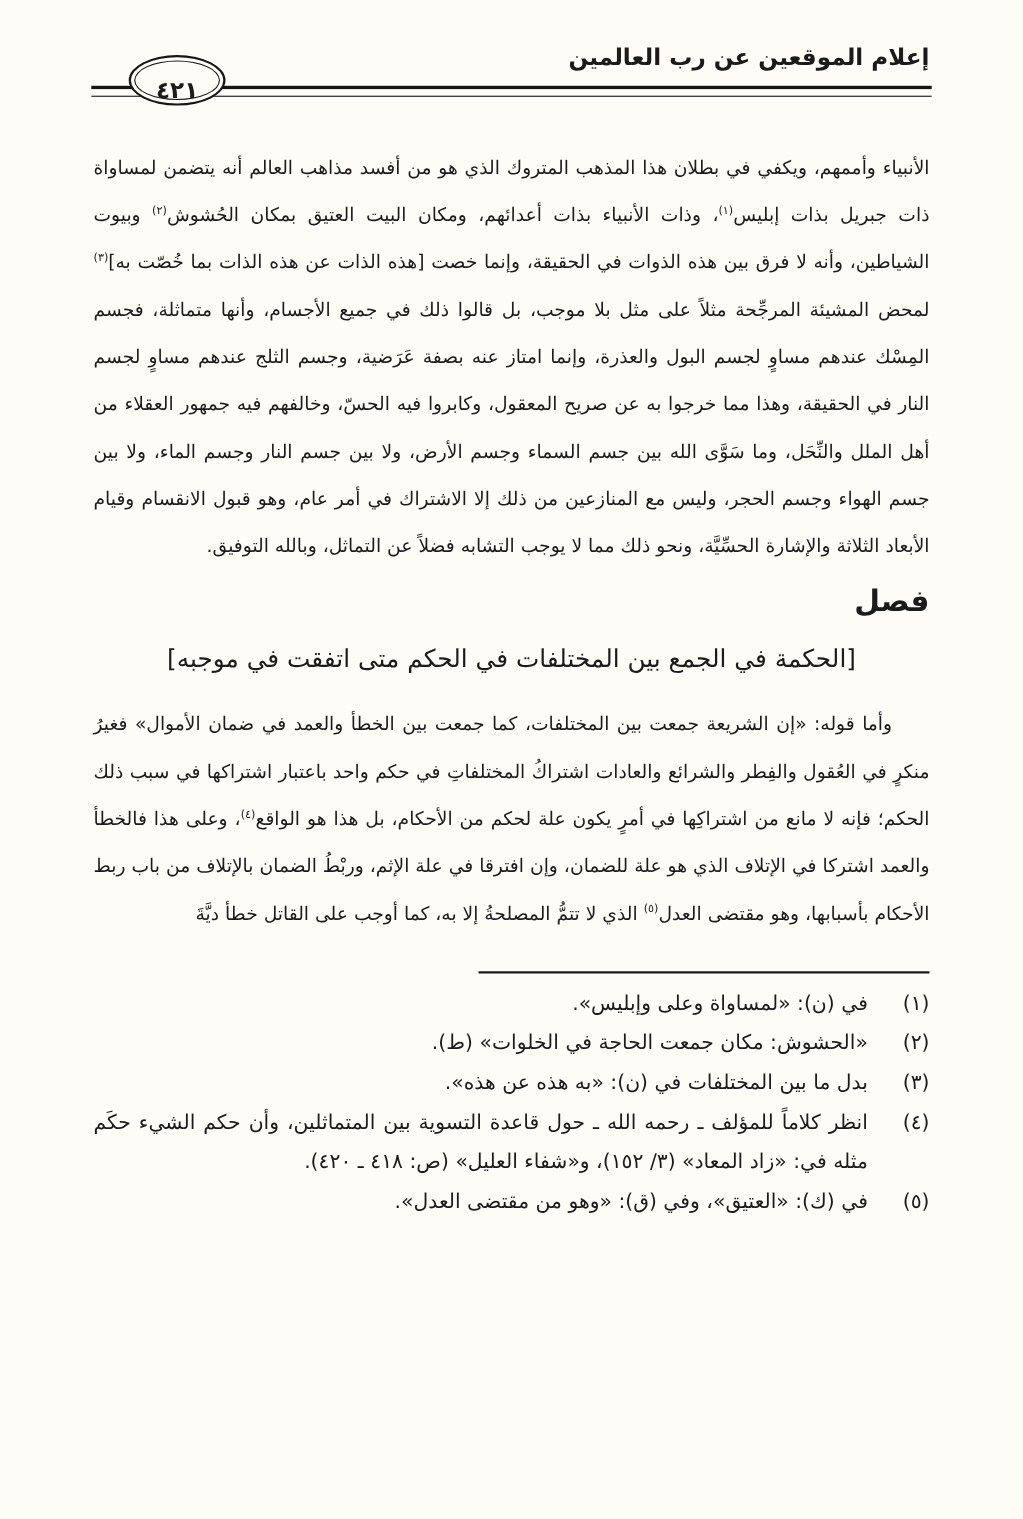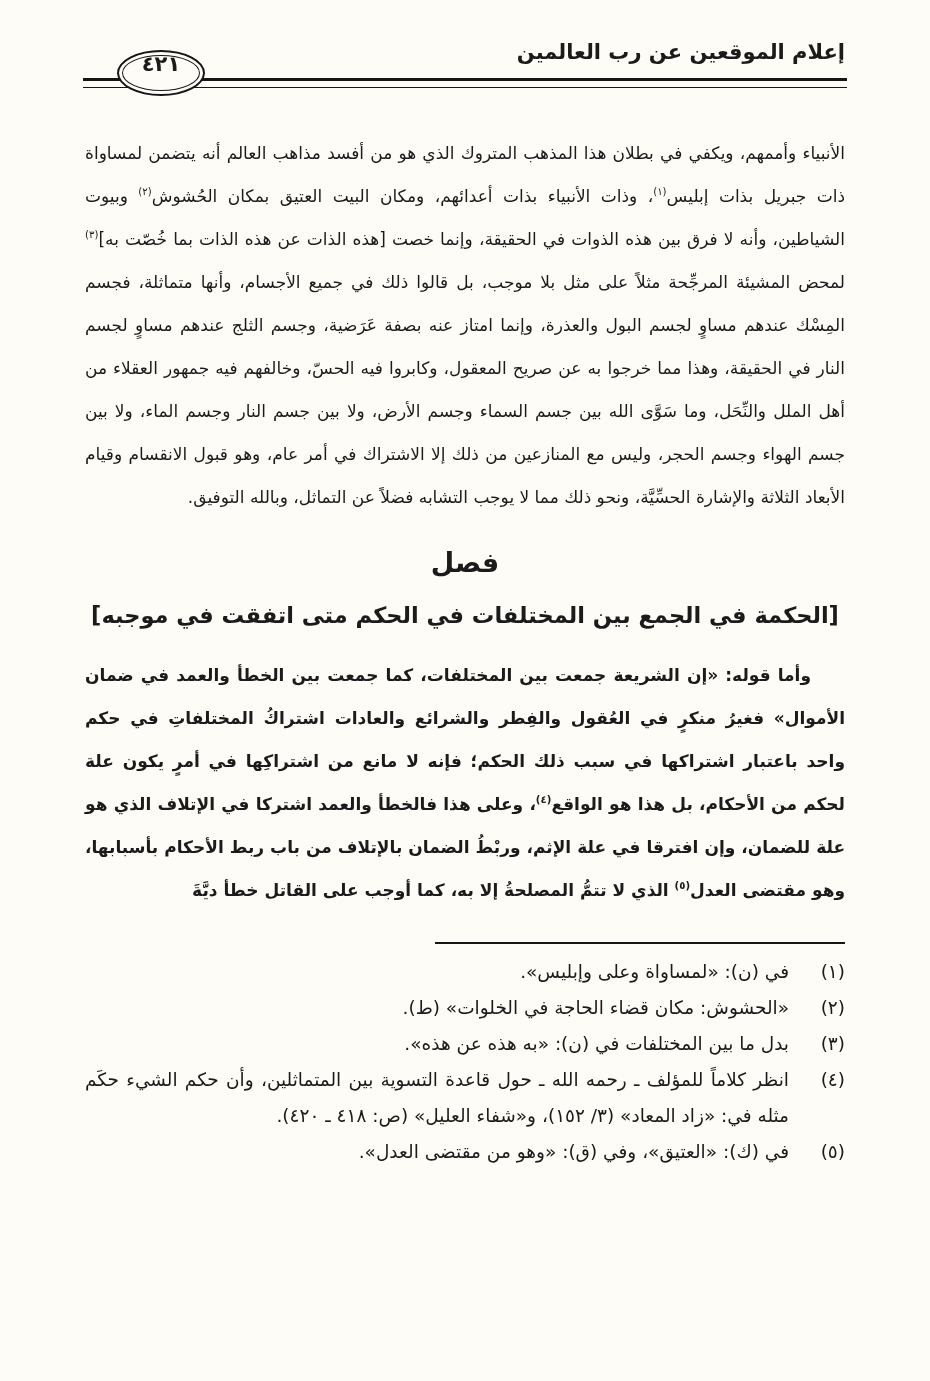--- a/index.html
+++ b/index.html
@@ -38,21 +38,21 @@
   .page-num {
     position: absolute;
     top: 50px;
     left: 32px;
     width: 88px;
     height: 46px;
     background: #fdfcf7;
     border: 2.5px solid #161616;
     border-radius: 50%;
     display: flex;
-    align-items: flex-start;
+    align-items: flex-end;
     justify-content: center;
     z-index: 2;
   }
   .page-num::after {
     content: "";
     position: absolute;
     inset: 3px;
     border: 1.5px solid #161616;
     border-radius: 50%;
   }
@@ -72,32 +72,32 @@
     text-justify: inter-word;
   }
   .para.indent { text-indent: 34px; }
   .fnref {
     font-size: 0.6em;
     vertical-align: super;
     line-height: 0;
     letter-spacing: 0;
   }
   .fasl {
-    margin-top: 28px;
-    text-align: center;
+    margin-top: 12px;
+    text-align: right;
     font-size: 27px;
     font-weight: 700;
   }
   .sub {
     margin-top: 24px;
     text-align: center;
     font-size: 22.5px;
-    font-weight: 700;
+    font-weight: 400;
   }
-  .para.second { margin-top: 26px; font-weight: bold; }
+  .para.second { margin-top: 26px; }
 
   
   .footnotes { margin-top: 30px; }
   .fn-rule {
     width: 410px;
     border-top: 2px solid #161616;
     margin-bottom: 10px;
     
   }
   .fn {
@@ -136,21 +136,21 @@
 
   <footer class="footnotes">
     <div class="fn-rule"></div>
 
     <div class="fn">
       <span class="fn-num">(١)</span>
       <span class="fn-text">في (ن): «لمساواة وعلى وإبليس».</span>
     </div>
     <div class="fn">
       <span class="fn-num">(٢)</span>
-      <span class="fn-text">«الحشوش: مكان قضاء الحاجة في الخلوات» (ط).</span>
+      <span class="fn-text">«الحشوش: مكان جمعت الحاجة في الخلوات» (ط).</span>
     </div>
     <div class="fn">
       <span class="fn-num">(٣)</span>
       <span class="fn-text">بدل ما بين المختلفات في (ن): «به هذه عن هذه».</span>
     </div>
     <div class="fn">
       <span class="fn-num">(٤)</span>
       <span class="fn-text">انظر كلاماً للمؤلف ـ رحمه الله ـ حول قاعدة التسوية بين المتماثلين، وأن حكم الشيء حكَم مثله في: «زاد المعاد» (٣/ ١٥٢)، و«شفاء العليل» (ص: ٤١٨ ـ ٤٢٠).</span>
     </div>
     <div class="fn">

